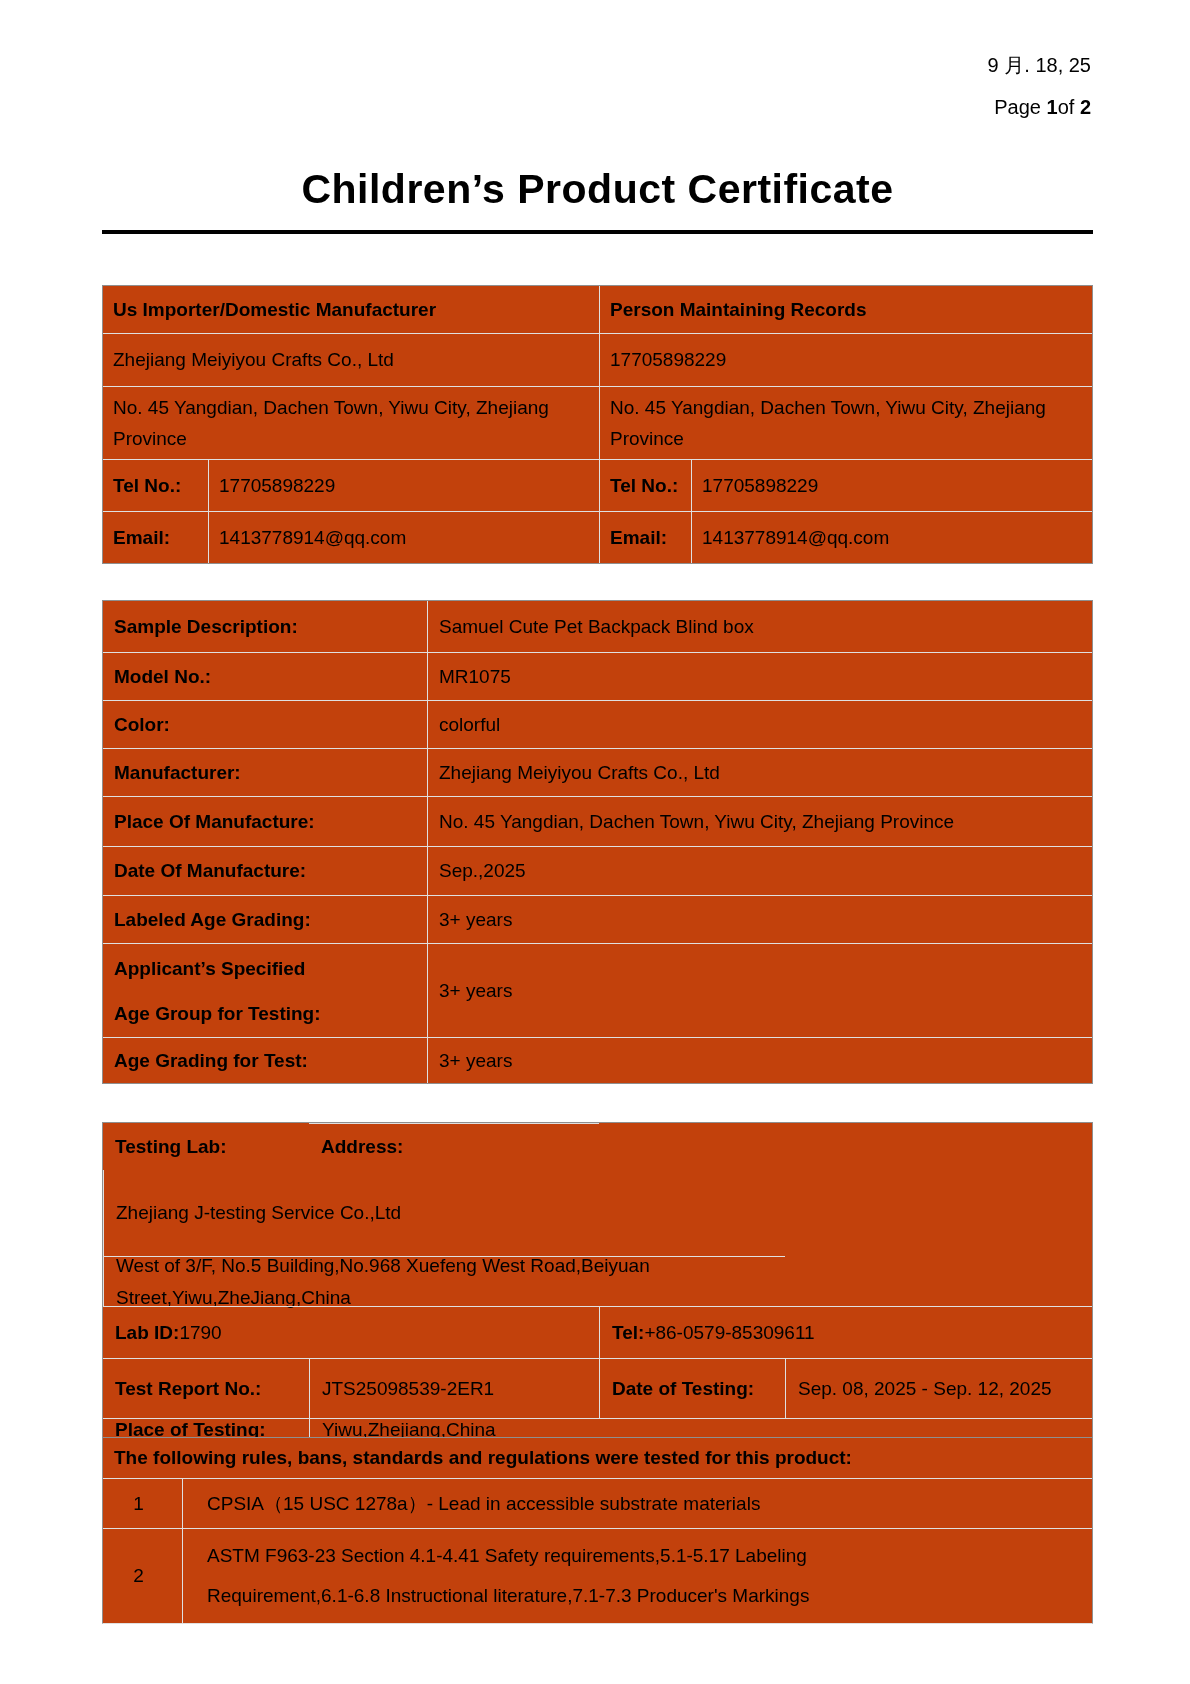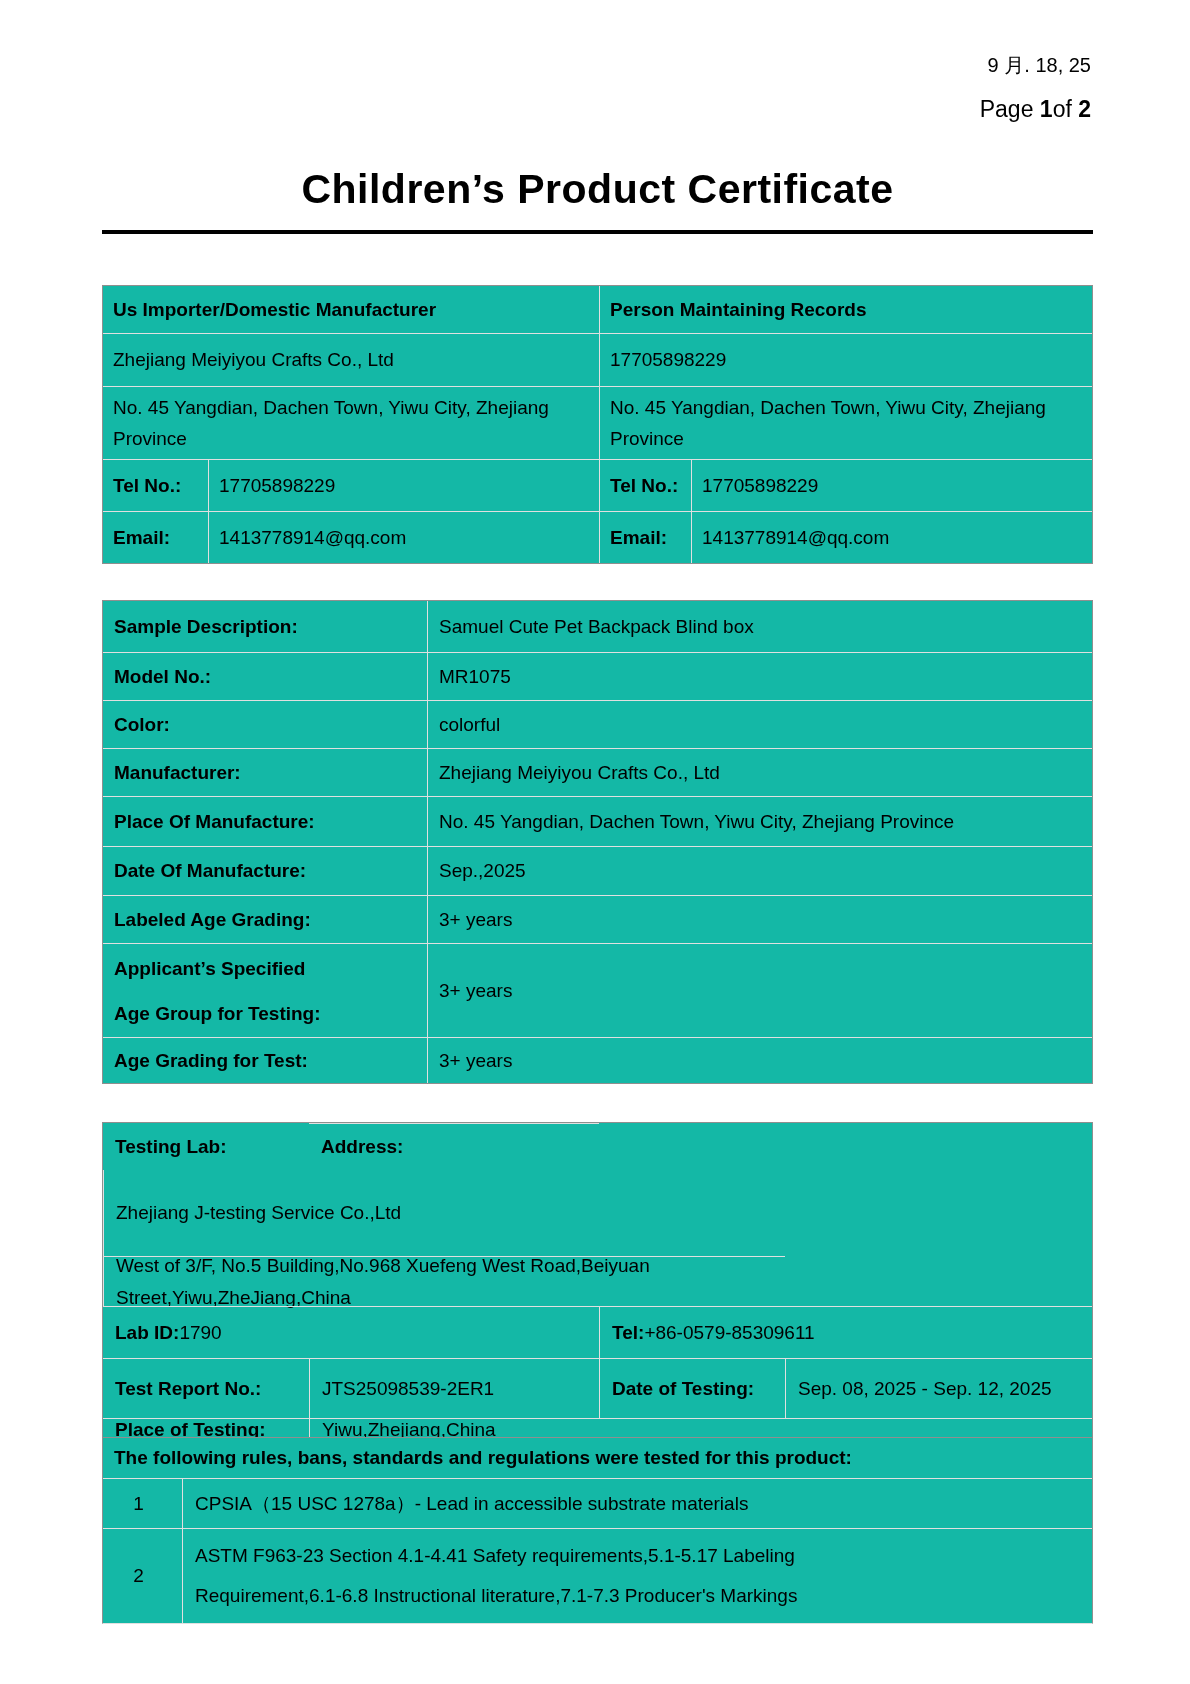--- a/index.html
+++ b/index.html
@@ -7,29 +7,29 @@
   body {
     width: 1190px; height: 1684px;
     position: relative;
     font-family: "Liberation Sans", sans-serif;
     color: #000;
     font-size: 19px;
   }
   .content { position: absolute; left: 102px; top: 0; width: 991px; height: 1684px; }
 
   .top-date   { position: absolute; top: 52px;  right: 2px; font-size: 20px; text-align: right; }
-  .top-page   { position: absolute; top: 96px;  right: 2px; font-size: 23px; text-align: right; }
+  .top-page   { position: absolute; top: 96px;  right: 2px; font-size: 20px; text-align: right; }
   .top-page .b { font-weight: 700; }
 
   .title      { position: absolute; top: 166px; left: 0; width: 100%; text-align: center;
                 font-size: 41px; font-weight: 700; letter-spacing: 0.5px; }
   .rule       { position: absolute; top: 230px; left: 0; width: 100%; height: 4px; background: #000; }
 
   .tbl { position: absolute; left: 0; width: 991px;
-         border: 1px solid #8f8f8f; display: grid; background: #14b8a6; }
+         border: 1px solid #8f8f8f; display: grid; background: #c2410c; }
   .cell { display: flex; align-items: center; padding-left: 10px; padding-right: 8px;
           border-top: 1px solid #e0e0e0; min-width: 0; }
   .cell.first { border-top: none; }
   .cell.vline { border-left: 1px solid #e0e0e0; }
   .bold { font-weight: 700; }
   .pre  { white-space: pre-line; }
 
   
   .t1 { top: 285px; grid-template-columns: 105px 391px 92px 401px;
         grid-template-rows: 47px 53px 73px 52px 52px; }
@@ -49,21 +49,21 @@
   .t3 .span2 { grid-column: span 2; }
   .t3 .cell { padding-left: 12px; }
   .t3 .addr { line-height: 32px; }
 
   
   .t4 { top: 1437px; grid-template-columns: 79px 910px;
         grid-template-rows: 40px 50px 95px;
         border-bottom: 1px solid #e0e0e0; }
   .t4 .head { grid-column: span 2; font-weight: 700; padding-left: 11px; }
   .t4 .num  { justify-content: center; padding-left: 0; }
-  .t4 .rule-text { line-height: 40px; padding-left: 12px; }
+  .t4 .rule-text { line-height: 40px; padding-left: 24px; }
 </style>
 </head>
 <body>
 
 <div class="content">
 
   <div class="top-date">9 月. 18, 25</div>
   <div class="top-page"><span>Page </span><span class="b">1</span><span>of </span><span class="b">2</span></div>
 
   <div class="title">Children’s Product Certificate</div>

